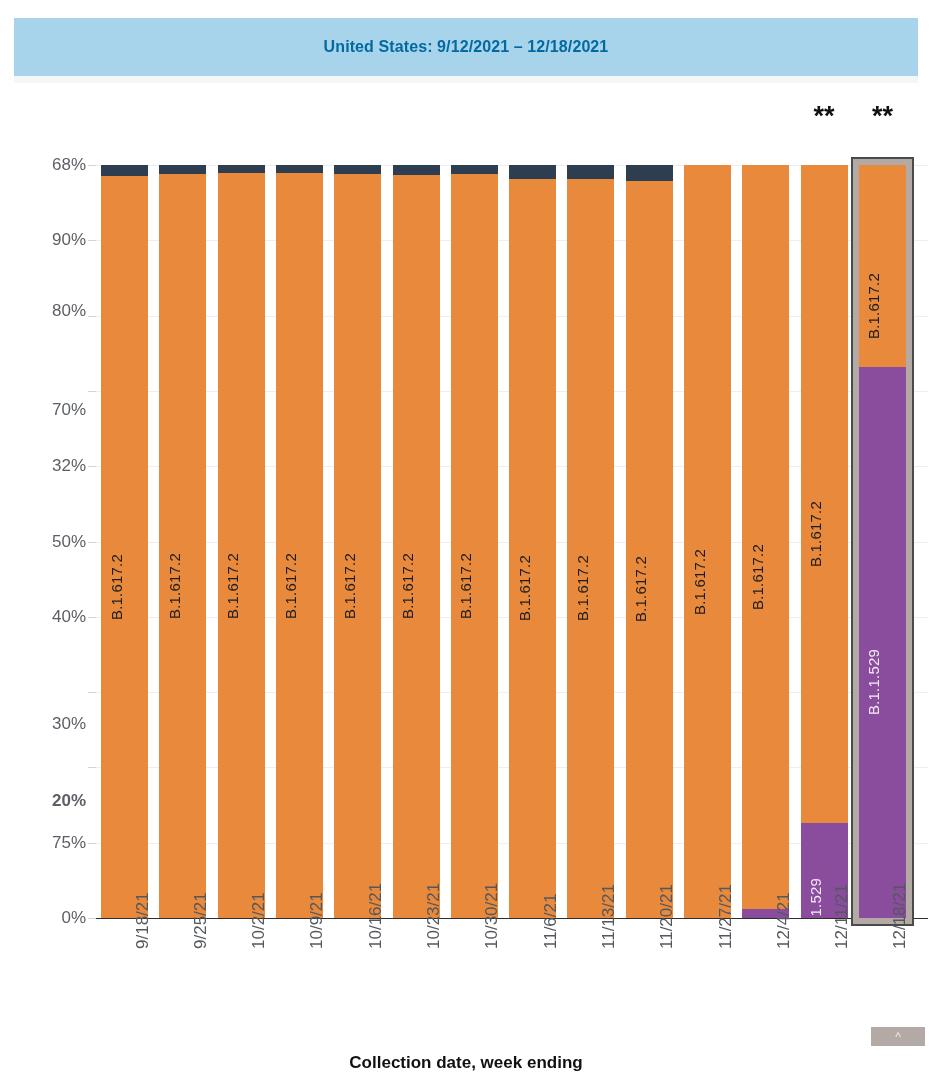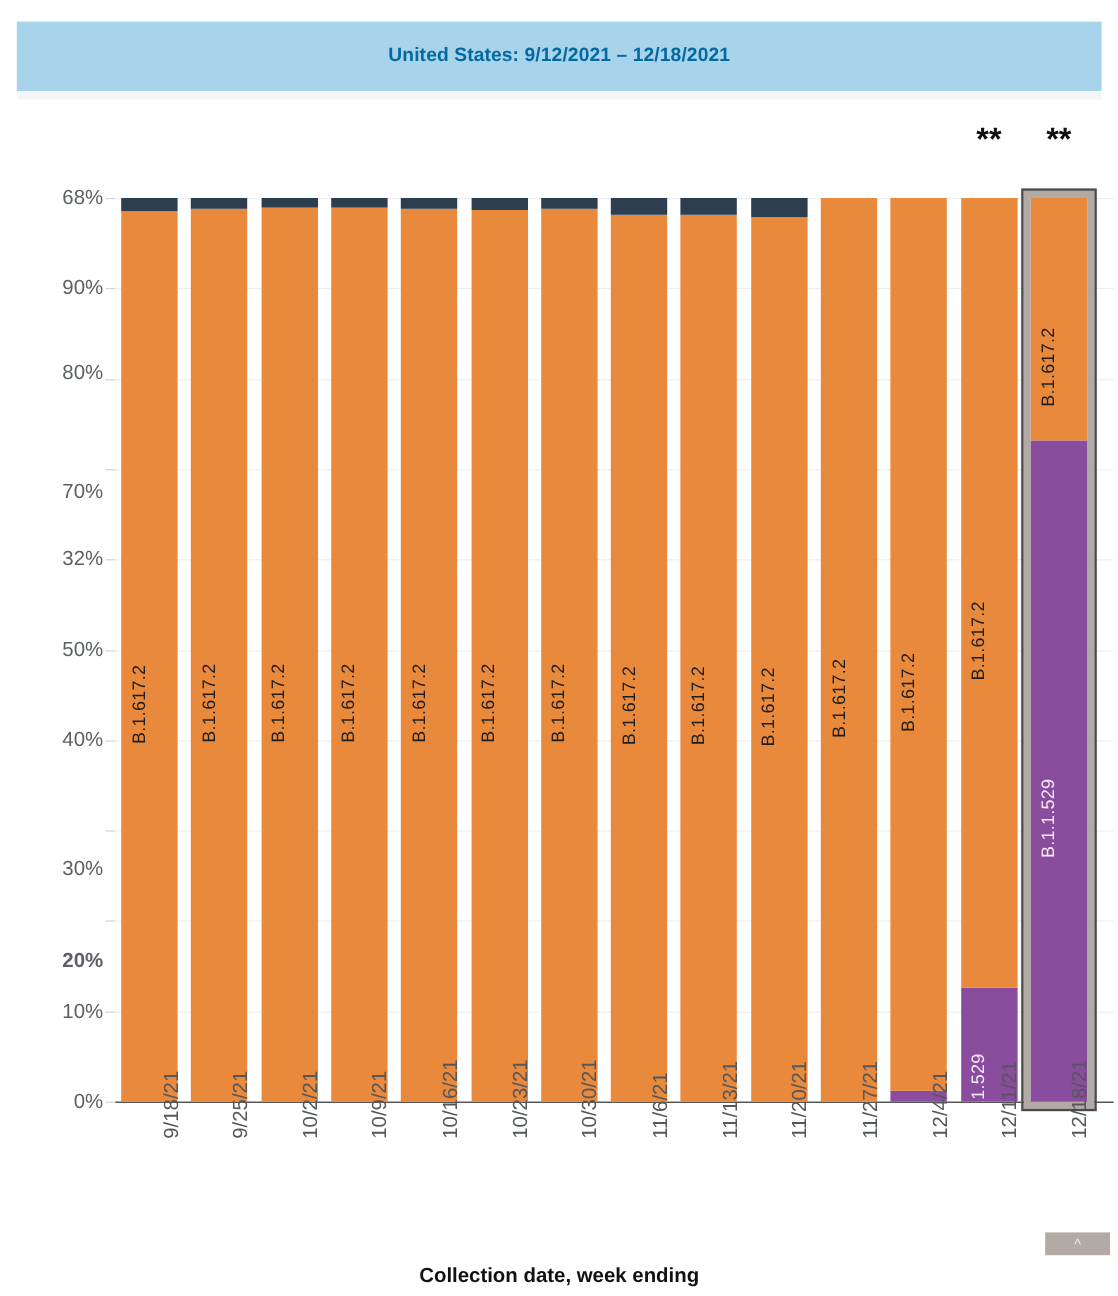--- a/index.html
+++ b/index.html
@@ -193,21 +193,21 @@
       <div class="tick-stub" style="top: 390.9px;"></div>
       <div class="gridline" style="top: 315.6px;"></div>
       <div class="tick-stub" style="top: 315.6px;"></div>
       <div class="gridline" style="top: 240.3px;"></div>
       <div class="tick-stub" style="top: 240.3px;"></div>
       <div class="gridline" style="top: 165px;"></div>
       <div class="tick-stub" style="top: 165px;"></div>
     </div>
   <div id="ylabels">
       <div class="ytick" style="top: 918px;">0%</div>
-      <div class="ytick" style="top: 842.7px;">10%</div>
+      <div class="ytick" style="top: 842.7px;">75%</div>
       <div class="ytick" style="top: 801px; font-weight: bold;">20%</div>
       <div class="ytick" style="top: 692.1px; margin-top: 32px;">30%</div>
       <div class="ytick" style="top: 616.8px;">40%</div>
       <div class="ytick" style="top: 541.5px;">50%</div>
       <div class="ytick" style="top: 466.2px;">32%</div>
       <div class="ytick" style="top: 410px;">70%</div>
       <div class="ytick" style="top: 311px;">80%</div>
       <div class="ytick" style="top: 240.3px;">90%</div>
       <div class="ytick" style="top: 165px;">68%</div>
     </div>

